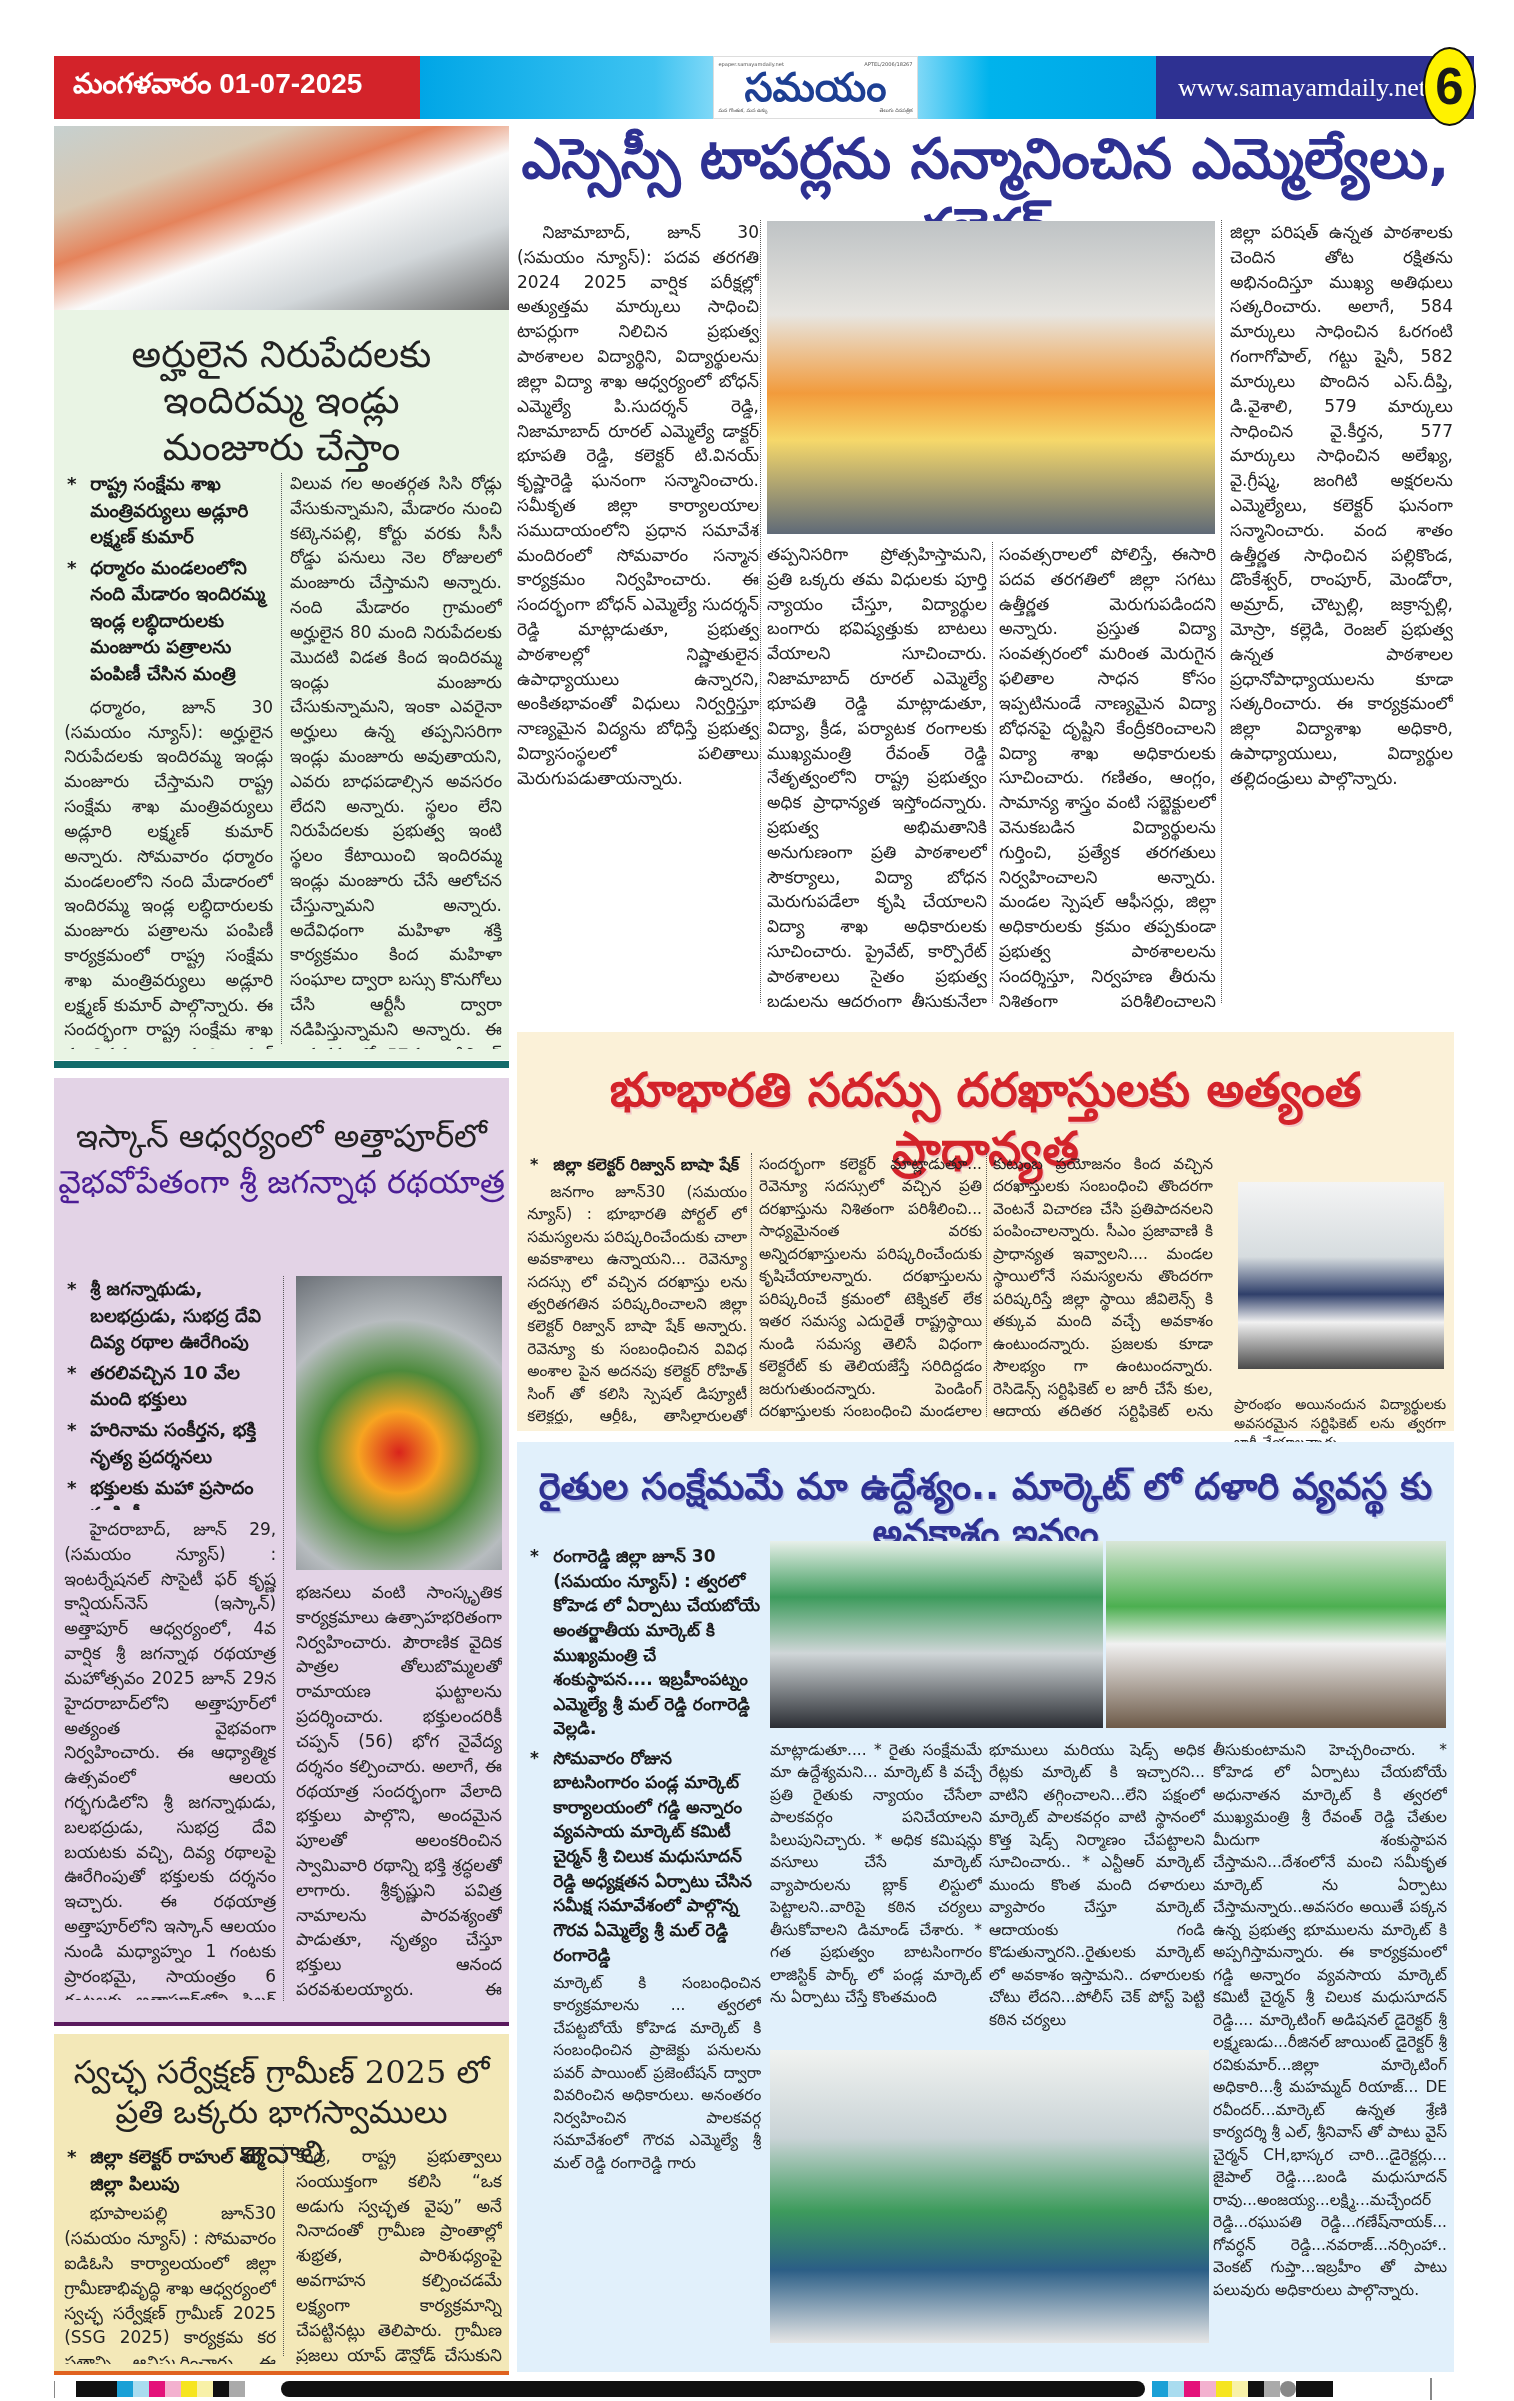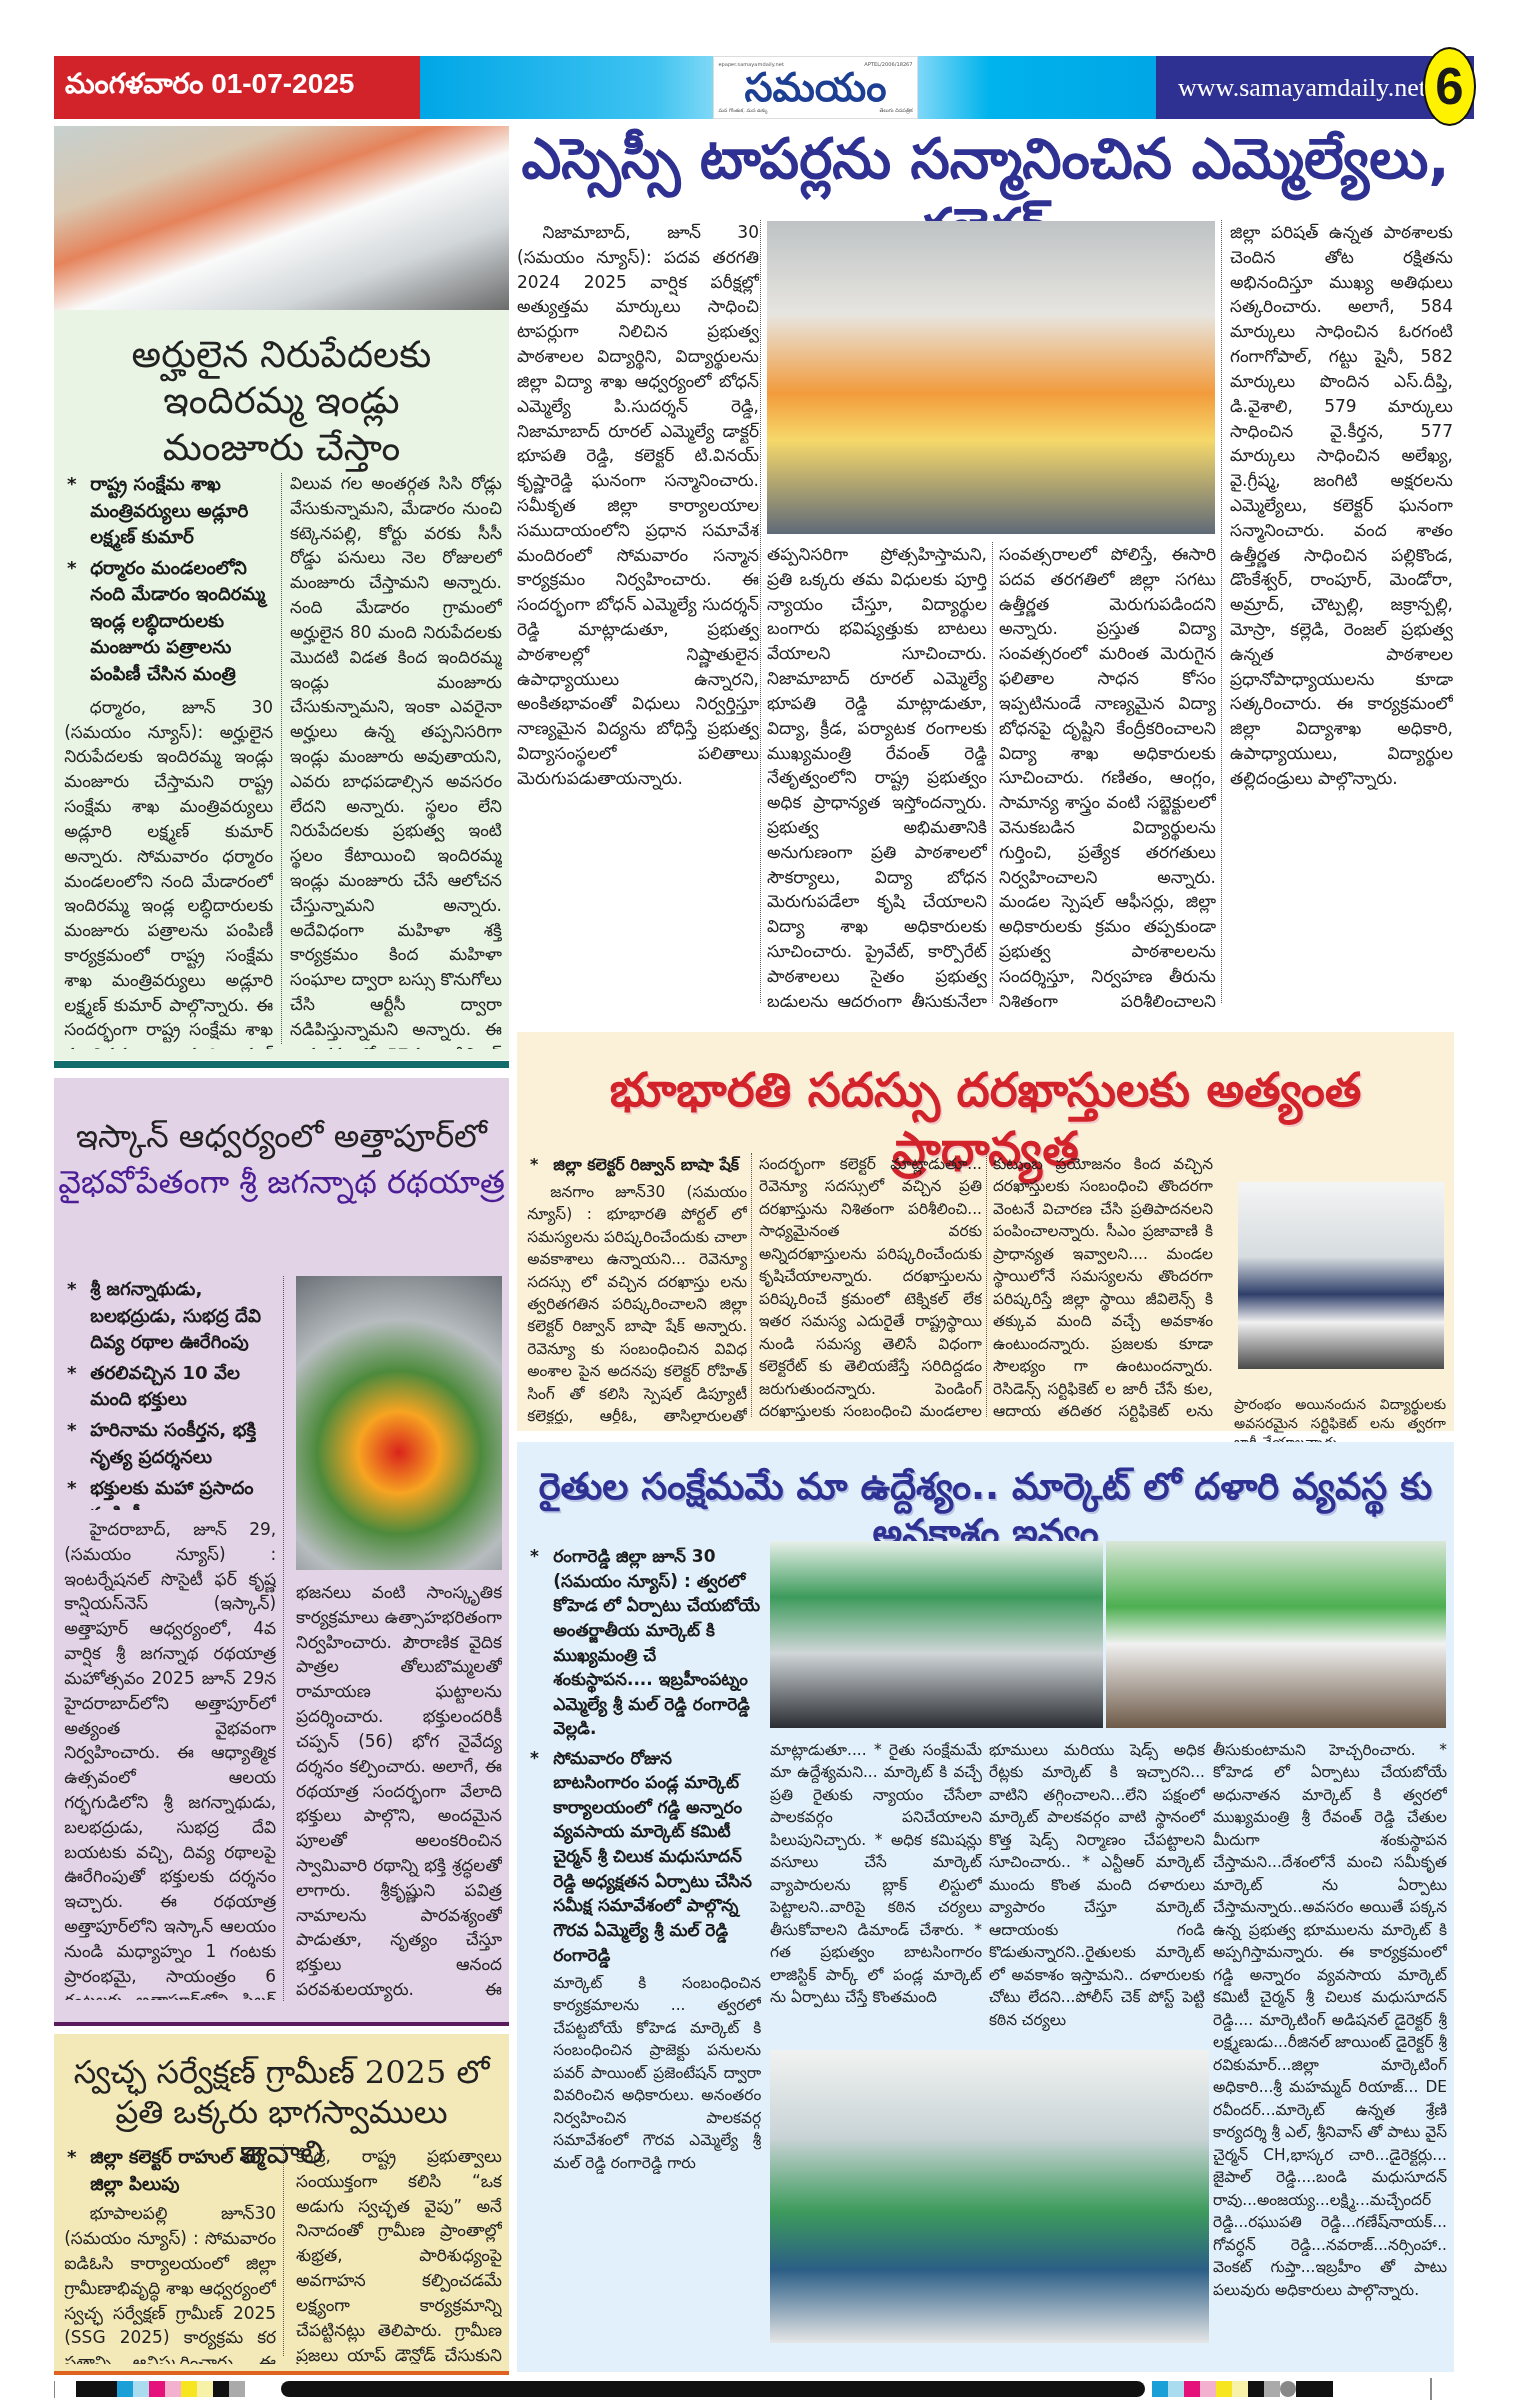--- a/index.html
+++ b/index.html
@@ -4,21 +4,21 @@
 <style>
   * { box-sizing: border-box; margin: 0; padding: 0; }
   html, body { width: 1515px; height: 2401px; background: #ffffff; overflow: hidden; }
   body { position: relative; font-family: "DejaVu Sans", sans-serif; color: #1a1a1a; }
   .abs { position: absolute; }
 
   
   .hdr { left: 54px; top: 56px; width: 1420px; height: 63px; }
   .hdr-date { position:absolute; left:0; top:0; width:399px; height:63px; background:#d3232a;
     clip-path: polygon(0 0, 100% 0, 92% 100%, 0 100%); color:#fff; font-weight:bold; font-size:28px;
-    display:flex; align-items:center; padding-left:11px; font-family:"Liberation Sans", sans-serif; }
+    display:flex; align-items:center; padding-left:19px; font-family:"Liberation Sans", sans-serif; }
   .hdr-blue1 { position:absolute; left:366px; top:0; width:293px; height:63px;
     background: linear-gradient(90deg,#00a6e6 0%, #3fc3f1 80%, #7fd8f7 100%); }
   .hdr-logo { position:absolute; left:659px; top:0; width:205px; height:63px; background:#fff;
     display:flex; flex-direction:column; align-items:center; justify-content:center; border:0.7px solid #ddd; }
   .hdr-logo .tiny { font-size:5.1px; color:#555; width:100%; display:flex; justify-content:space-between; padding:0 4.4px; }
   .hdr-logo .mark { font-size:40px; font-weight:bold; color:#1d3f93; line-height:1; font-family:"DejaVu Serif", serif; }
   .hdr-blue2 { position:absolute; left:864px; top:0; width:238px; height:63px;
     background: linear-gradient(90deg,#7fd8f7 0%, #00b3ec 30%, #00a6e6 100%); }
   .hdr-site { position:absolute; left:1102px; top:0; width:318px; height:63px; background:#2e3192;
     color:#fff; font-size:26px; display:flex; align-items:center; padding-left:22px; font-family:"Liberation Serif", serif; }

